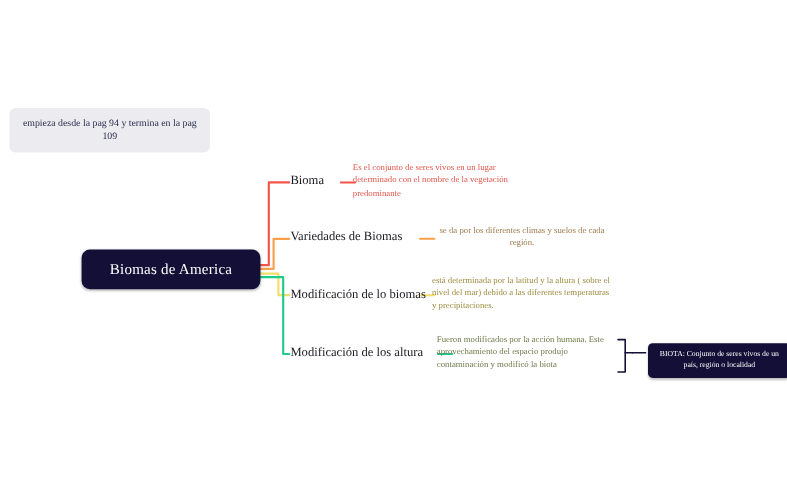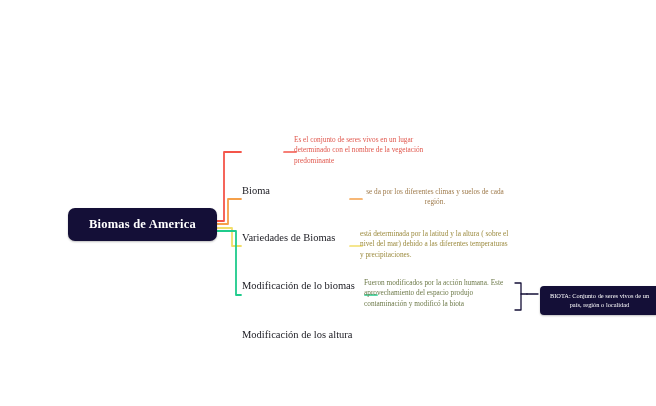--- a/index.html
+++ b/index.html
@@ -39,21 +39,21 @@
   .root-node {
     position: absolute;
     left: 68px;
     top: 208px;
     width: 149px;
     height: 33px;
     background: #140F37;
     border-radius: 7px;
     color: #ffffff;
     font-size: 12.5px;
-    font-weight: bold;
+    font-weight: normal;
     display: flex;
     align-items: center;
     justify-content: center;
     letter-spacing: .2px;
     box-shadow: 0 1px 2px rgba(0,0,0,.25);
   }
 
   
   #wires {
     position: absolute;
@@ -68,21 +68,20 @@
   .branch {
     position: absolute;
     display: flex;
     align-items: center;
   }
   .branch-title {
     font-size: 10.5px;
     color: #1b1b22;
     white-space: nowrap;
     font-family: "Liberation Serif", serif;
-    margin-top: 40px;
   }
   .branch-desc {
     font-size: 7.3px;
     line-height: 1.42;
     width: 150px;
     font-family: Liberation Serif, serif;
   }
 
   .b1 { left: 242px; top: 145px; }
   .b2 { left: 242px; top: 192px; }
@@ -114,20 +113,21 @@
     text-align: center;
     font-family: "Liberation Serif", serif;
     box-shadow: 0 1px 2px rgba(0,0,0,.25);
   }
 </style>
 </head>
 <body>
 
 <div id="canvas">
 
+  <div class="note">empieza desde la pag 94 y termina en la pag 109</div>
 
   <svg id="wires" viewBox="0 0 656 406" xmlns="http://www.w3.org/2000/svg">
 
     <path d="M217 221 H224 V152 H241" fill="none" stroke="#F4554A" stroke-width="1.8" stroke-linecap="round" stroke-linejoin="round"></path>
 
     <path d="M217 224 H228 V199 H241" fill="none" stroke="#F5A04A" stroke-width="1.8" stroke-linecap="round" stroke-linejoin="round"></path>
 
     <path d="M217 228 H232 V246 H241" fill="none" stroke="#F2DE6A" stroke-width="1.8" stroke-linecap="round" stroke-linejoin="round"></path>
 
     <path d="M217 231 H236 V295 H241" fill="none" stroke="#1FCB8C" stroke-width="1.8" stroke-linecap="round" stroke-linejoin="round"></path>

